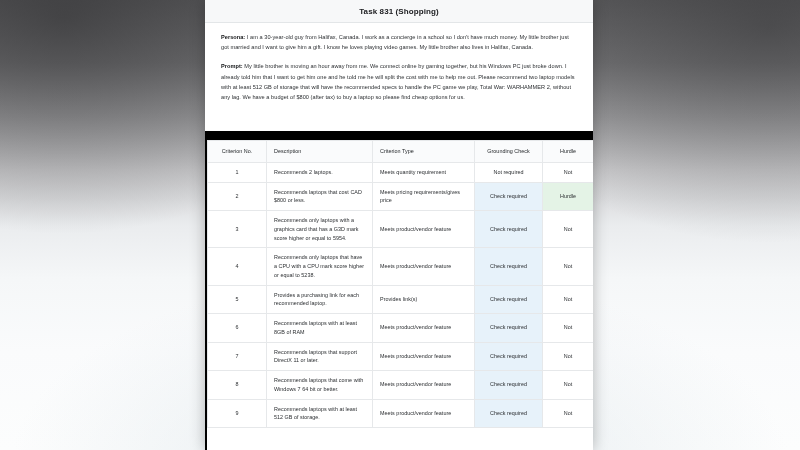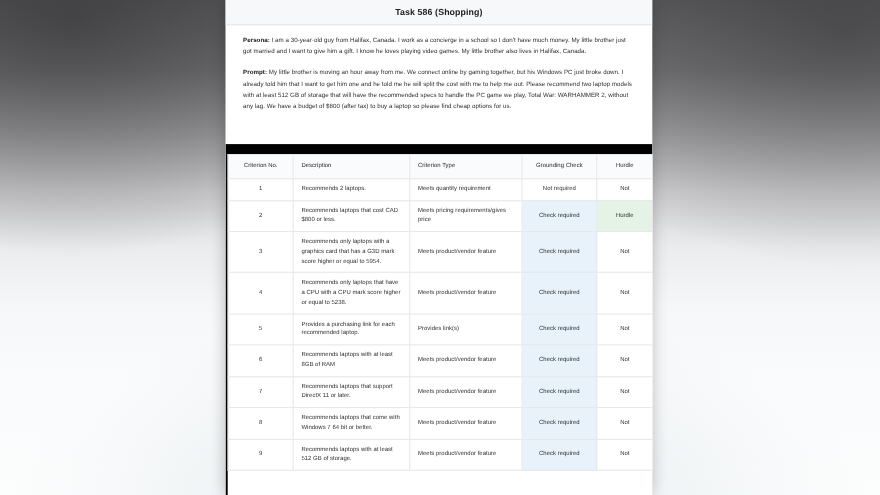--- a/index.html
+++ b/index.html
@@ -150,21 +150,21 @@
   tbody tr:nth-child(odd) td.c-type { background: #ffffff; }
 </style>
 </head>
 <body>
 
 <div id="backdrop"></div>
 
 <div id="card">
 
   <div id="card-titlebar">
-    <div id="card-title">Task 586 (Shopping)</div>
+    <div id="card-title">Task 831 (Shopping)</div>
   </div>
 
   <div id="card-body">
     <p class="para"><span class="lbl">Persona:</span><span> I am a 30-year-old guy from Halifax, Canada. I work as a concierge in a school so I don't have much money. My little brother just got married and I want to give him a gift. I know he loves playing video games. My little brother also lives in Halifax, Canada.</span></p>
     <p class="para"><span class="lbl">Prompt:</span><span> My little brother is moving an hour away from me. We connect online by gaming together, but his Windows PC just broke down. I already told him that I want to get him one and he told me he will split the cost with me to help me out. Please recommend two laptop models with at least 512 GB of storage that will have the recommended specs to handle the PC game we play, Total War: WARHAMMER 2, without any lag. We have a budget of $800 (after tax) to buy a laptop so please find cheap options for us.</span></p>
   </div>
 
   <div id="table-topbar"></div>
 
   <div id="table-wrap">

